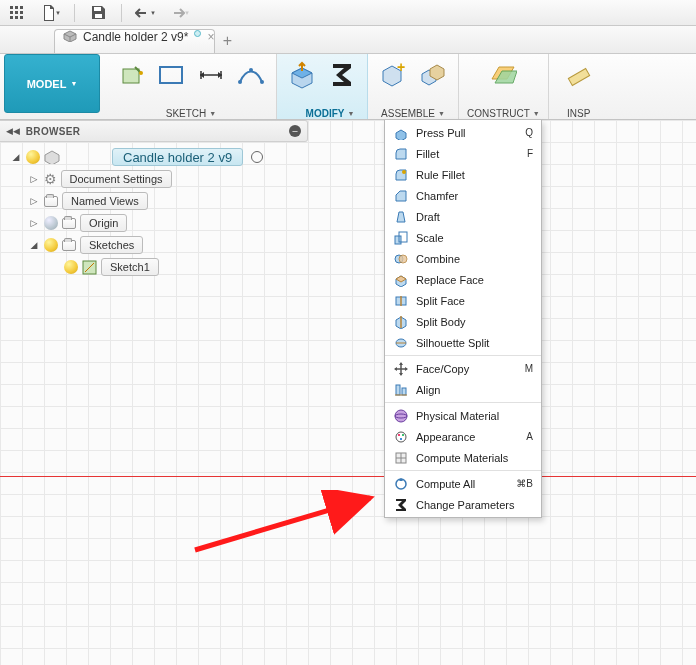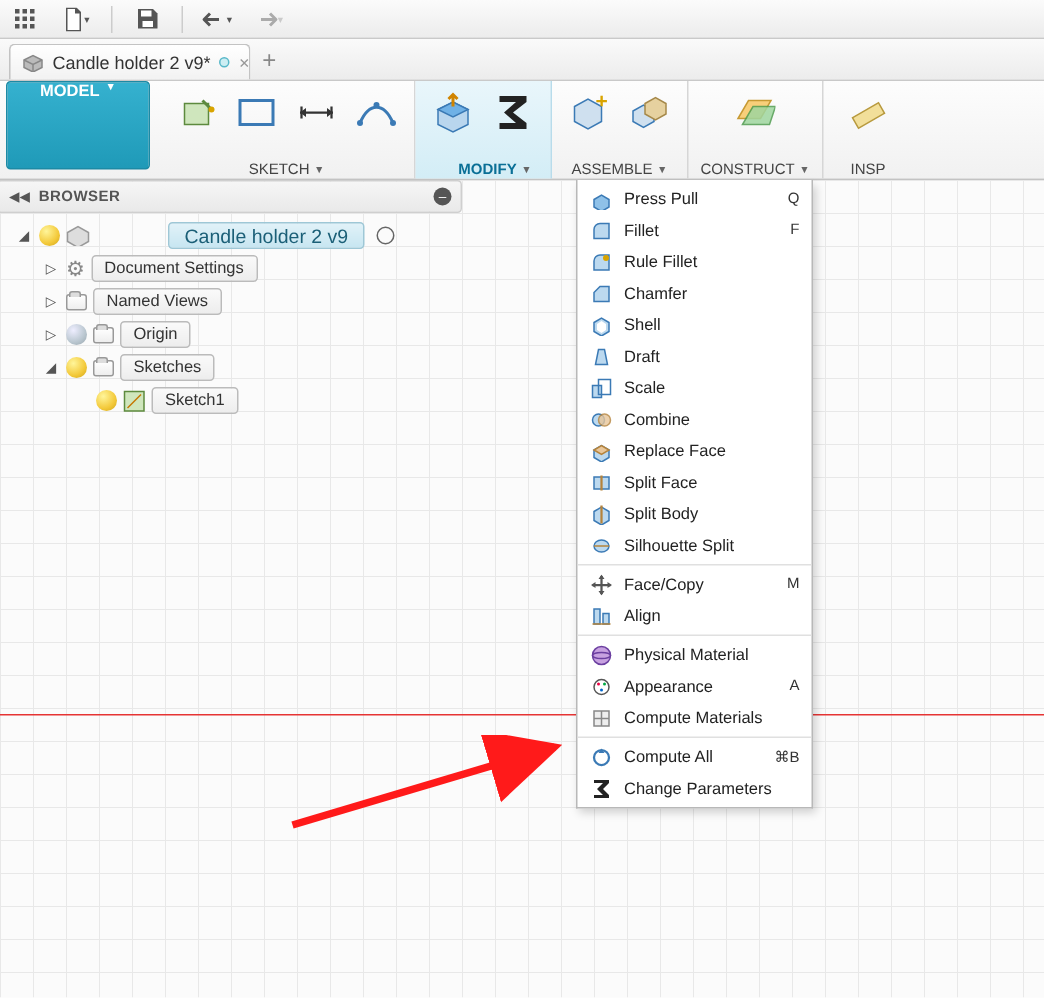--- a/index.html
+++ b/index.html
@@ -14,41 +14,41 @@
   .qat .btn { width:22px; height:22px; display:flex; align-items:center; justify-content:center; color:#555; border-radius:3px; }
   .sep { width:1px; height:18px; background:#ccc; }
 
   
   .tabstrip{
     height:28px; border-bottom:1px solid #c9c9c9;
     background:linear-gradient(#fafafa,#ececec);
     display:flex; align-items:flex-end; padding:0 6px;
   }
   .doc-tab{
-    display:flex; align-items:center; gap:6px;
+    display:flex; align-items:flex-start; gap:6px;
     height:24px; padding:0 0 0 8px;
     background:linear-gradient(#fff,#f2f2f2);
     border:1px solid #c3c3c3; border-bottom:none;
-    border-radius:4px 4px 0 0; font-size:12px; color:#333;
+    border-radius:4px 4px 0 0; font-size:12px; color:#333;margin-left:48px;
   }
   .doc-tab .dot{ width:7px;height:7px;border-radius:50%;border:1px solid #59b8c9; background:#cdeef3;}
   .doc-tab .close{ color:#999; font-size:12px; cursor:pointer;}
   .newtab{ width:24px;height:24px; display:flex;align-items:center;justify-content:center;color:#888;font-size:16px;cursor:pointer;}
 
   
   .ribbon{
     height:66px; border-bottom:1px solid #c3c3c3;
     display:flex; align-items:stretch;
     background:linear-gradient(#fdfdfd,#f1f1f1);
   }
   .model-btn{
     width:96px; margin:0 6px 6px 4px;
     background:linear-gradient(#35b1cf,#1f9ab8);
     border:1px solid #1c8aa5; border-radius:3px;
-    display:flex;justify-content:center;
+    display:flex;align-items:center;justify-content:center;
     color:#fff; font-size:11px; font-weight:bold; gap:4px;
   }
   .rgroup{
     border-right:1px solid #d6d6d6;
     display:flex; flex-direction:column; align-items:center; justify-content:flex-start;
     padding:4px 8px 0 8px; min-width:60px;
   }
   .rgroup.active{ background:linear-gradient(#e9f6fb,#d3edf6); border-right-color:#b8dceb;}
   .tool-row{ display:flex; gap:6px; height:38px; align-items:center;}
   .toolbtn{ width:34px;height:34px;border-radius:3px;display:flex;align-items:center;justify-content:center;}
@@ -390,29 +390,20 @@
         <span class="mi">
           <svg width="14" height="14">
             <path fill="#bcd9ef" stroke="#3b7ab5" d="M2 12V6l4-4h6v10z"></path>
           </svg>
         </span>
         <span>Chamfer</span>
       </div>
       <div class="mitem">
         <span class="mi">
           <svg width="14" height="14">
-            <path fill="#bcd9ef" stroke="#3b7ab5" d="M2 5l5-3 5 3v6l-5 3-5-3z"></path>
-            <path fill="#fff" d="M4 6l3-2 3 2v4l-3 2-3-2z"></path>
-          </svg>
-        </span>
-        <span>Shell</span>
-      </div>
-      <div class="mitem">
-        <span class="mi">
-          <svg width="14" height="14">
             <path fill="#bcd9ef" stroke="#3b7ab5" d="M3 12L5 2h4l2 10z"></path>
           </svg>
         </span>
         <span>Draft</span>
       </div>
       <div class="mitem">
         <span class="mi">
           <svg width="14" height="14">
             <rect x="1" y="5" width="6" height="8" fill="#bcd9ef" stroke="#3b7ab5"></rect>
             <rect x="5" y="1" width="8" height="10" fill="none" stroke="#3b7ab5"></rect>

